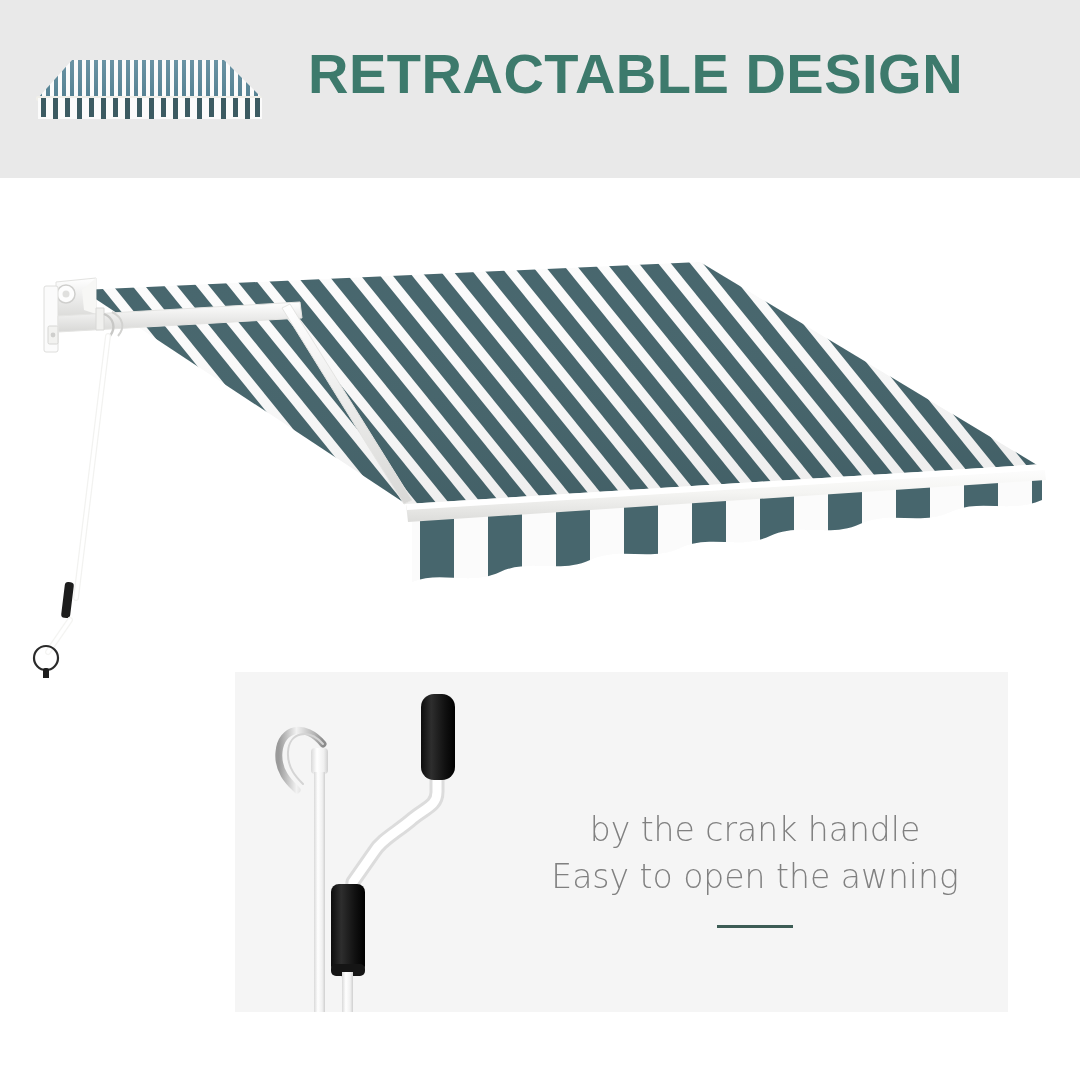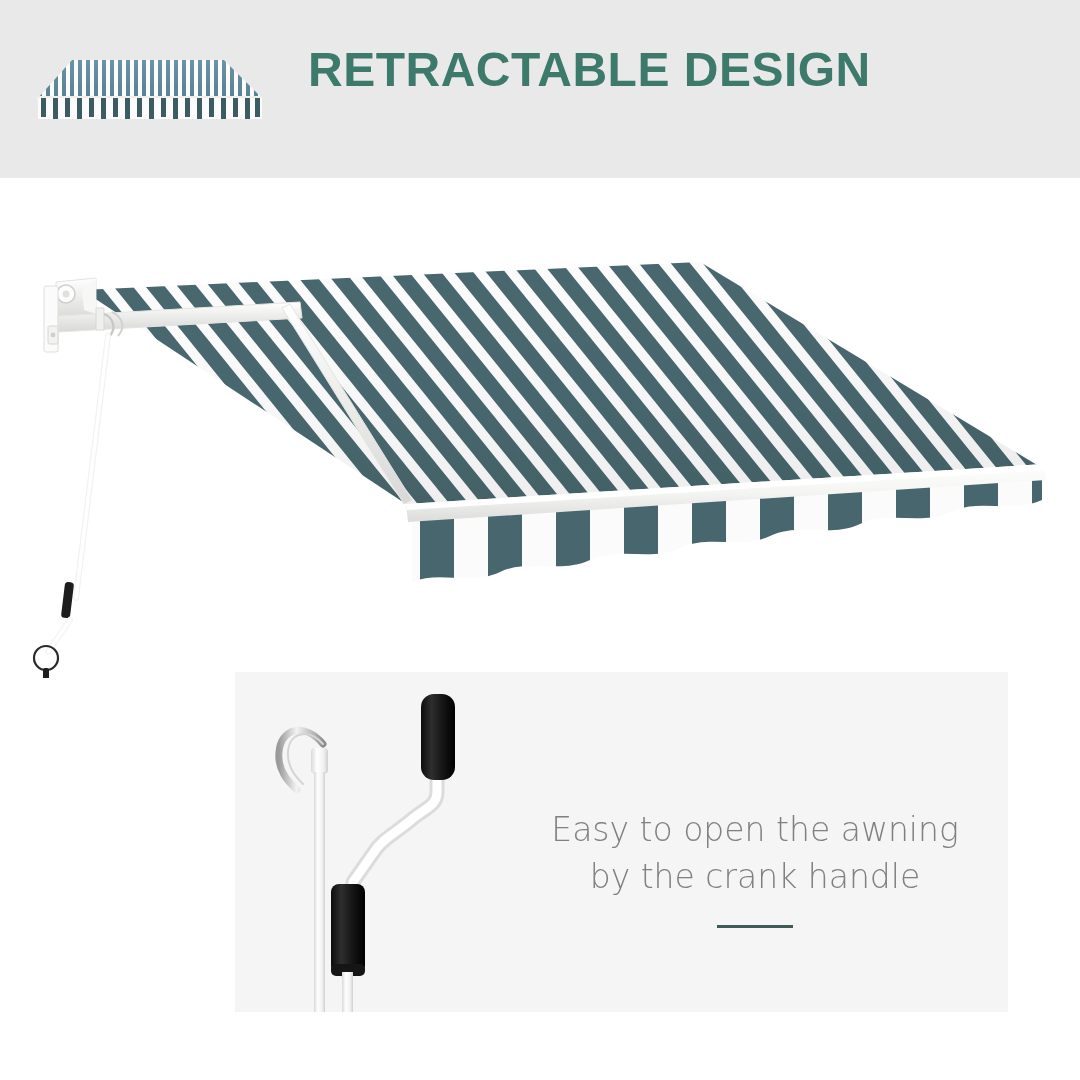--- a/index.html
+++ b/index.html
@@ -23,21 +23,21 @@
     position: absolute;
     left: 0; top: 0;
     width: 1080px; height: 178px;
     background: #e9e9e9;
   }
   #header-title {
     position: absolute;
     left: 308px;
     top: 46px;
     width: 720px;
-    font-size: 48px;
+    font-size: 56px;
     font-weight: bold;
     letter-spacing: 0.5px;
     color: #3d7a6c;
     line-height: 1;
     white-space: nowrap;
   }
 
   
   #header-logo {
     position: absolute;
@@ -353,20 +353,20 @@
         <rect x="186" y="22" width="34" height="86" rx="13" fill="url(#gripGrad)"></rect>
 
         <rect x="96" y="212" width="34" height="90" rx="8" fill="url(#gripGrad)"></rect>
         <rect x="96" y="292" width="34" height="12" rx="5" fill="#151515"></rect>
 
         <rect x="107" y="300" width="11" height="40" fill="url(#rodGrad)"></rect>
       </g>
     </svg>
 
     <div id="caption-block">
+      <div class="caption-line">by the crank handle</div>
       <div class="caption-line">Easy to open the awning</div>
-      <div class="caption-line">by the crank handle</div>
       <div id="caption-divider"></div>
     </div>
 
   </div>
 
 </div>
 
 </body></html>

